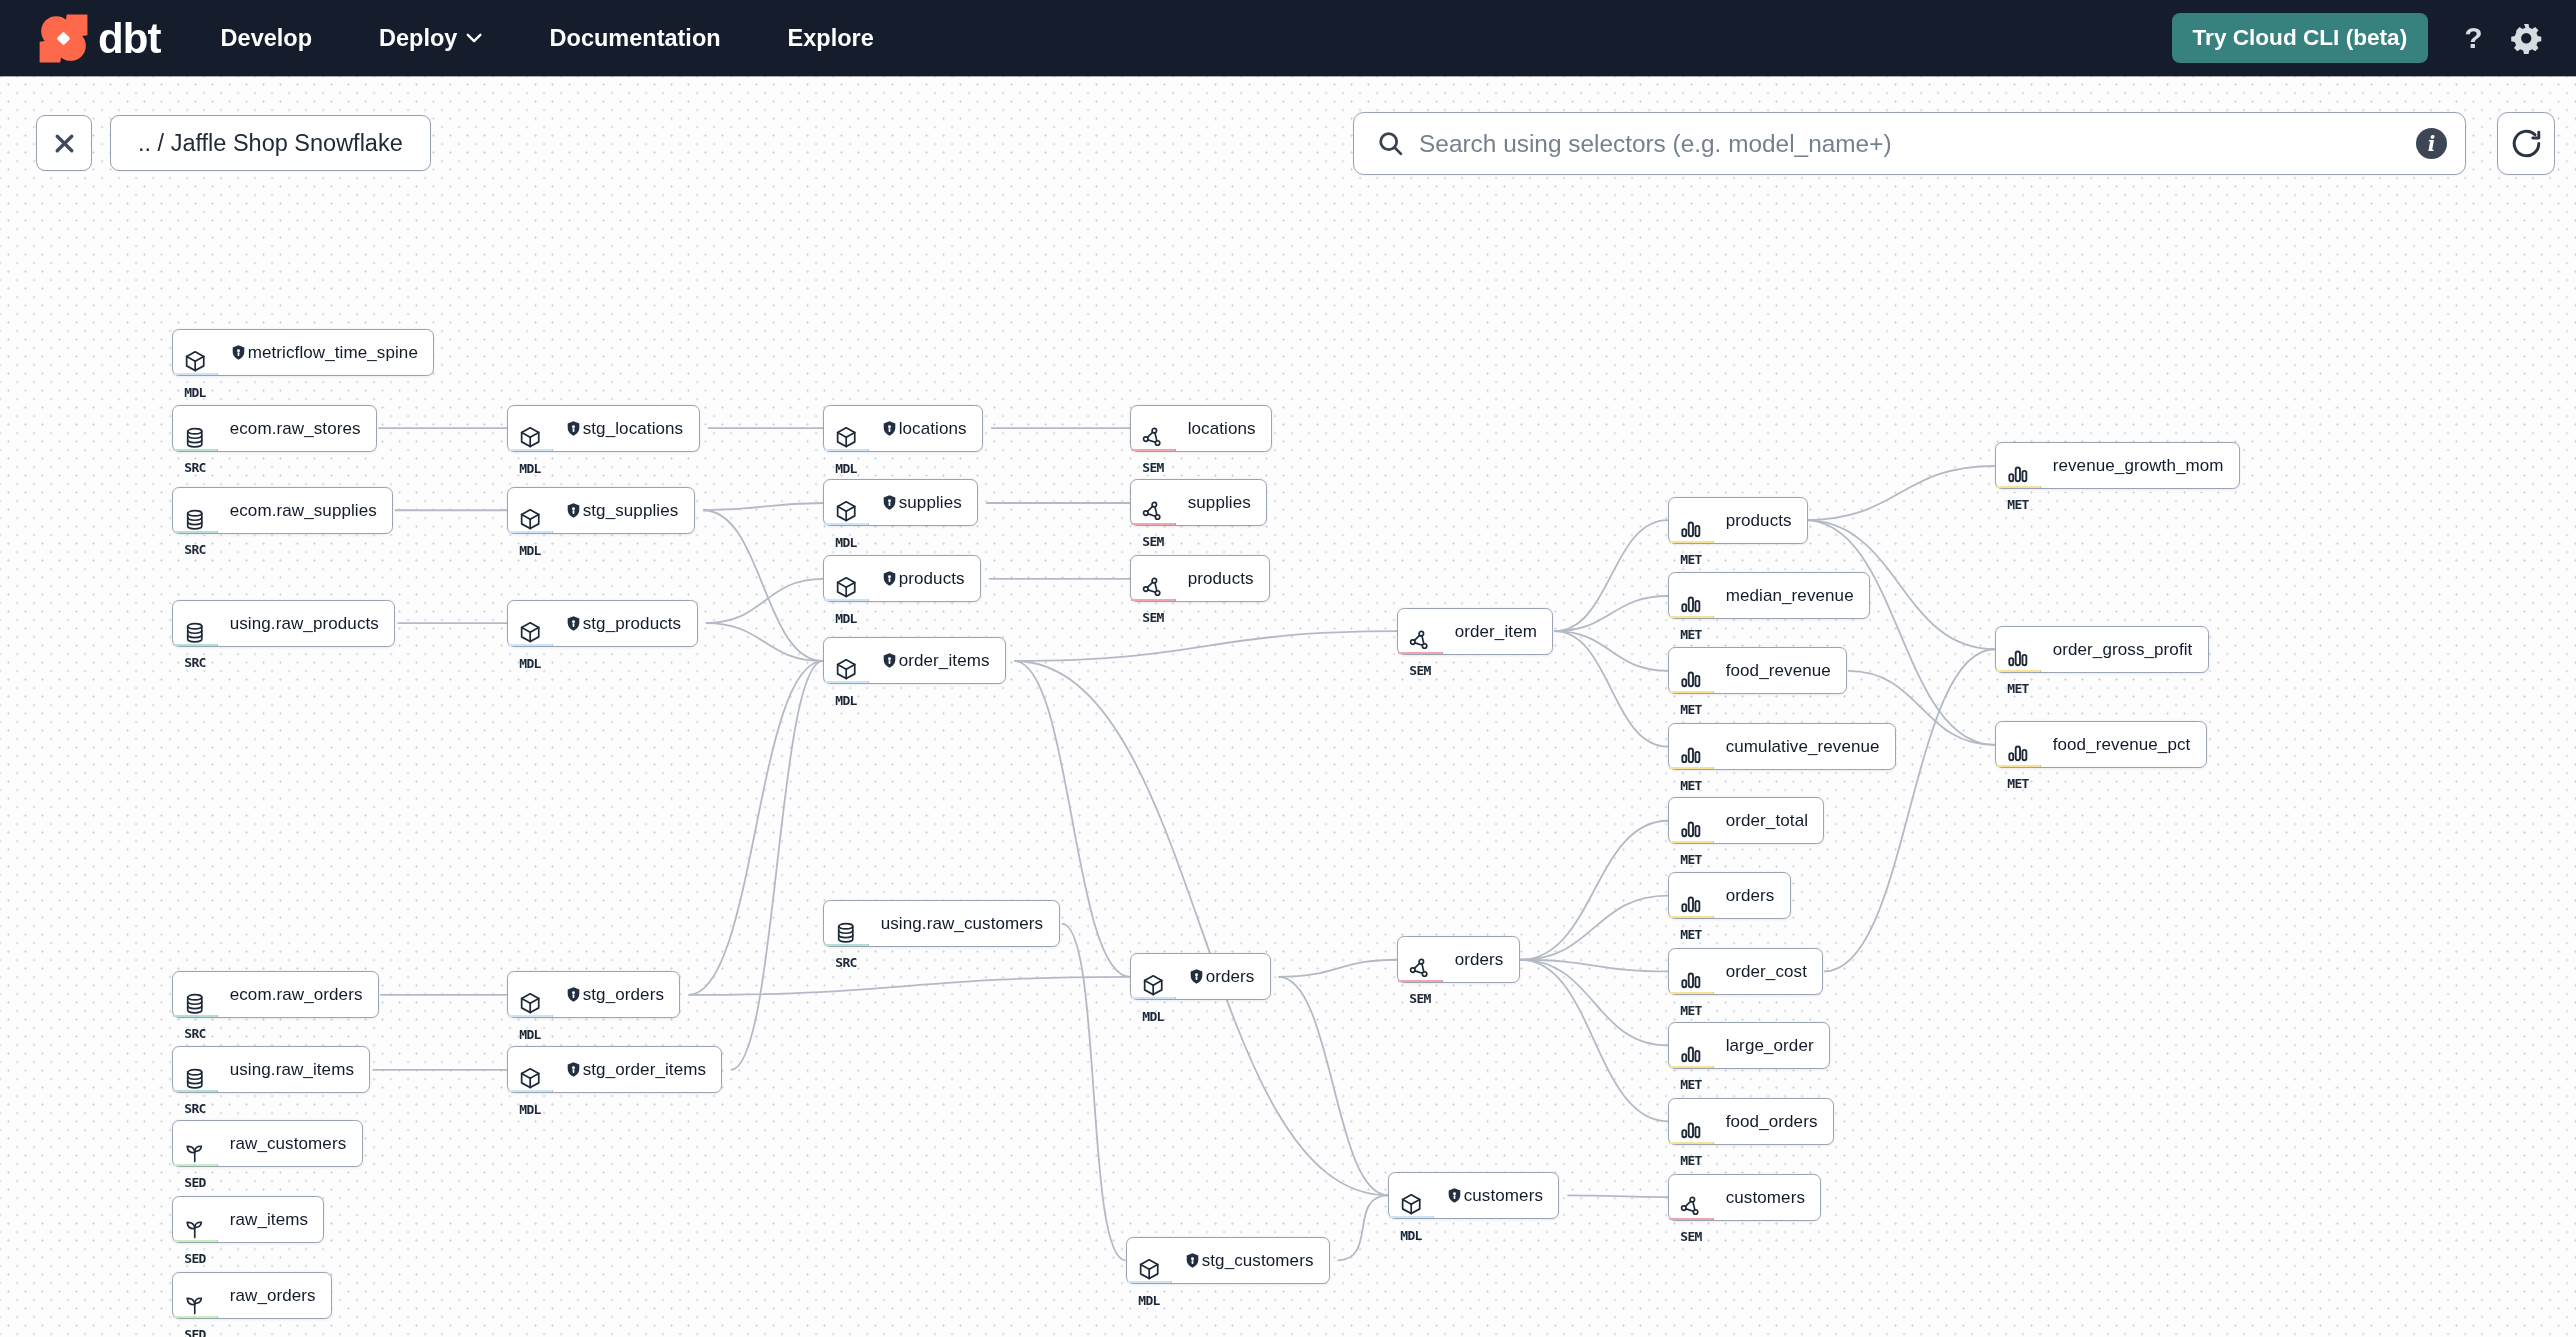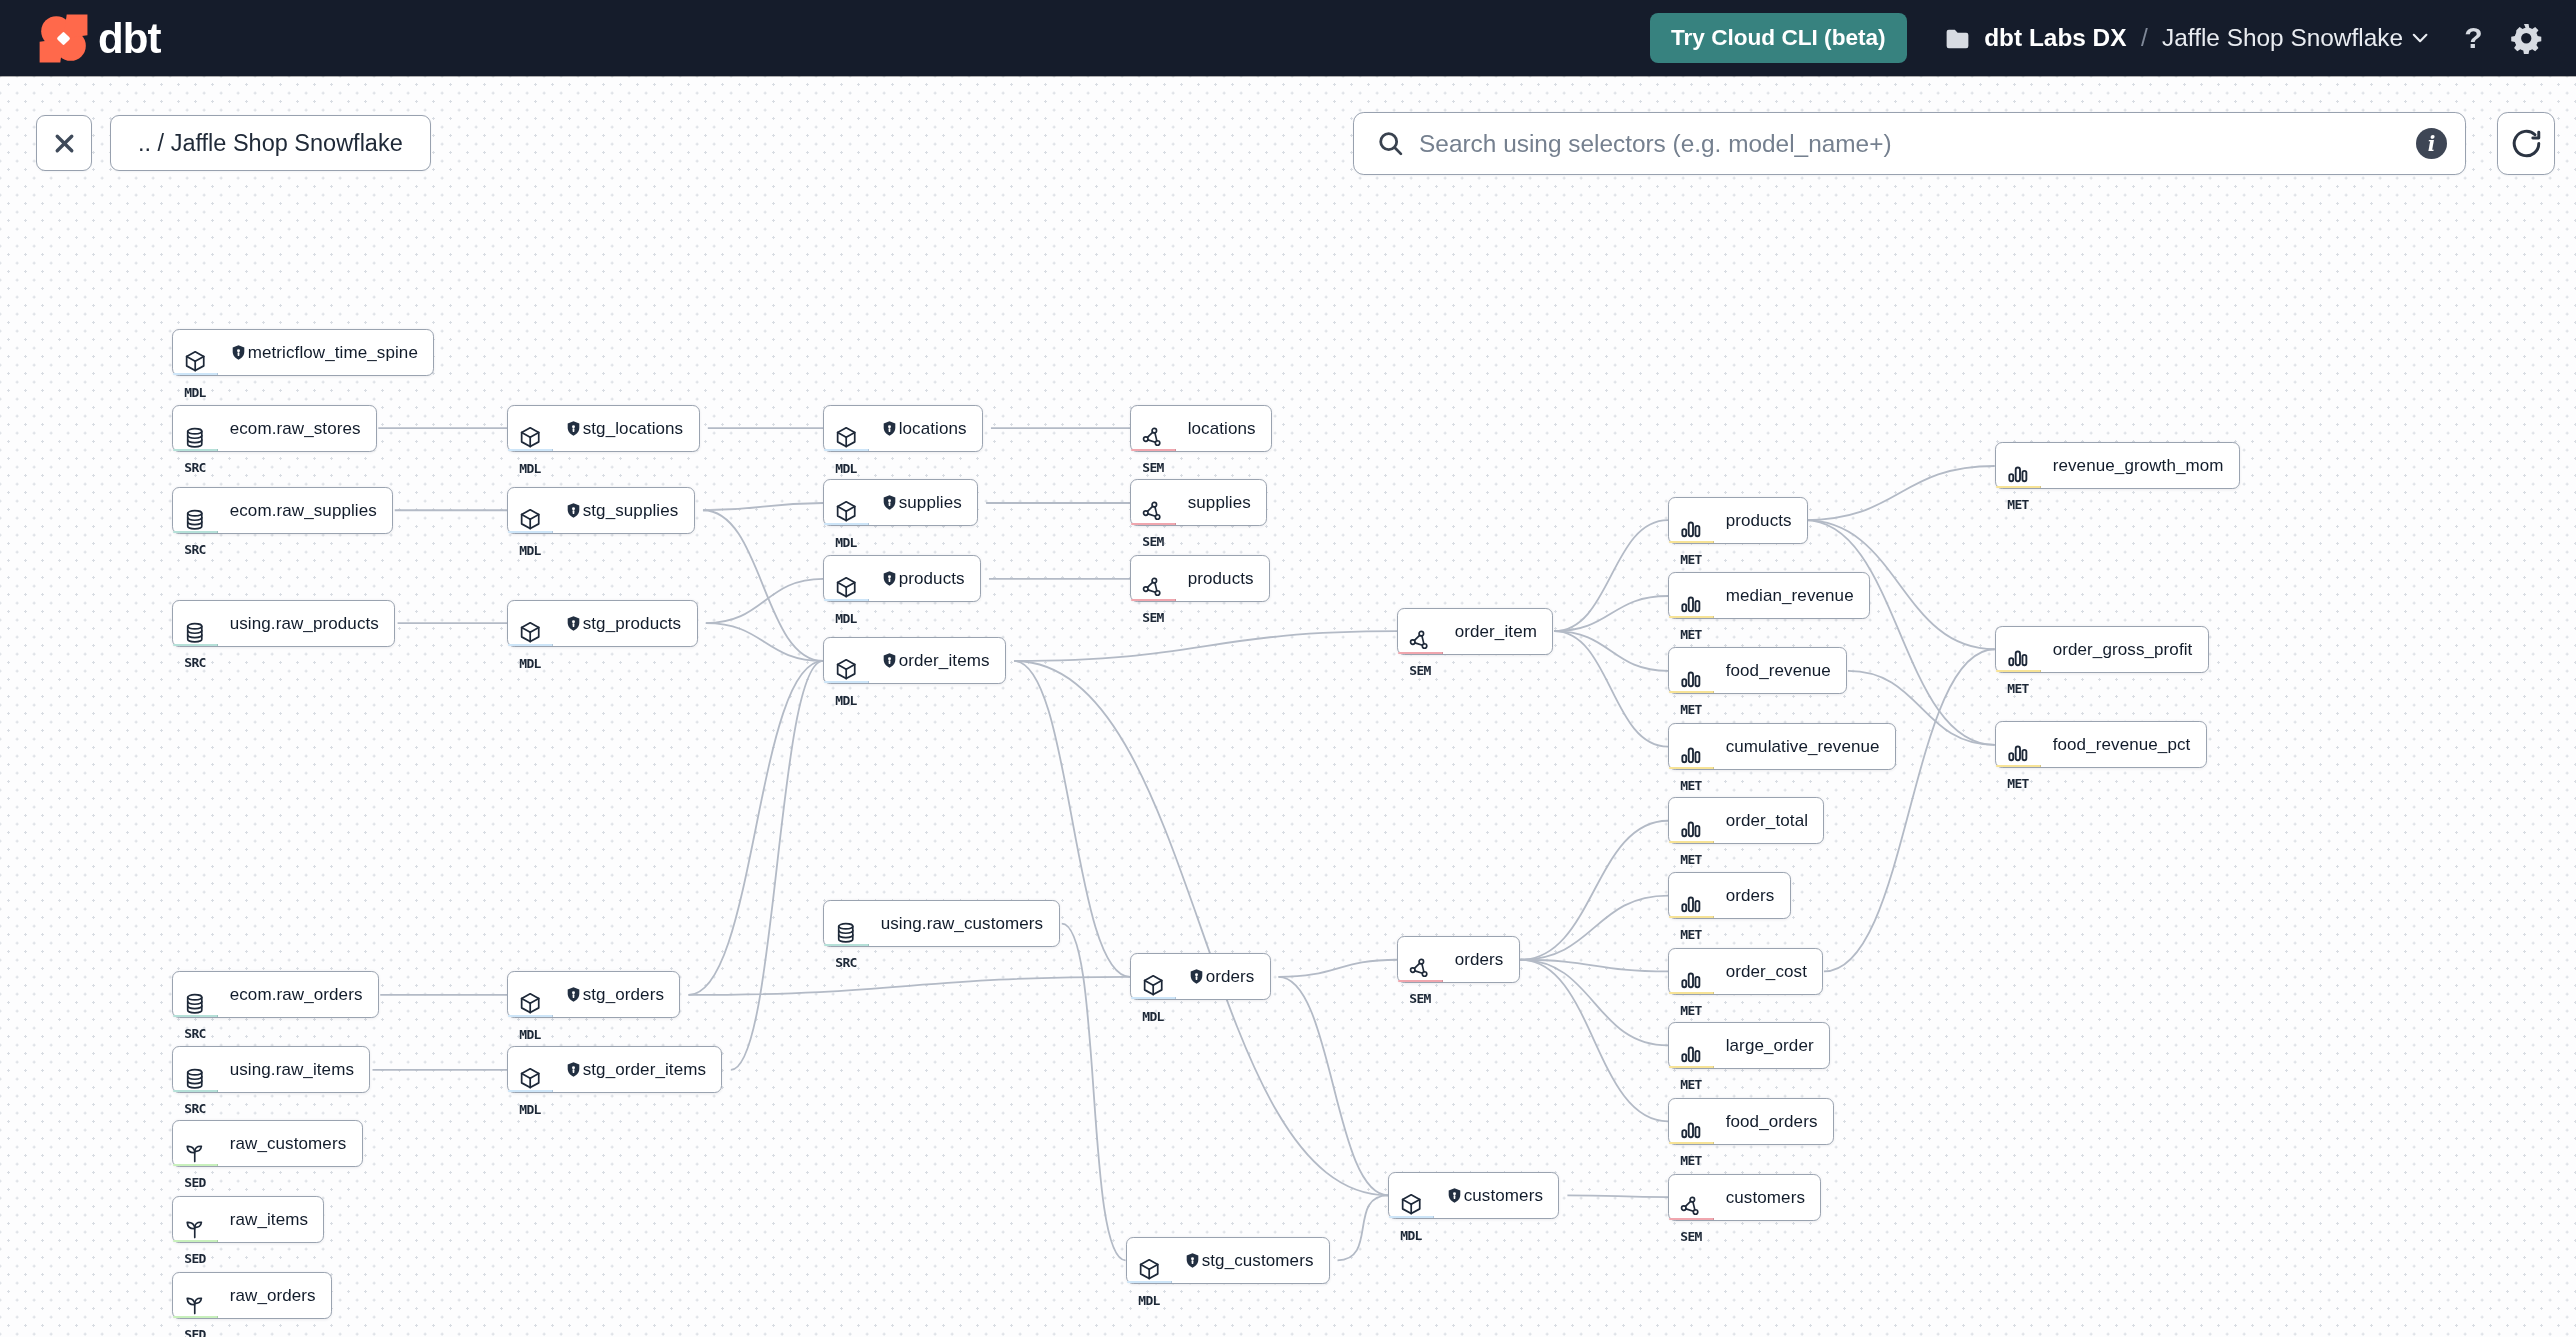--- a/index.html
+++ b/index.html
@@ -72,40 +72,42 @@
           <circle cx="41" cy="41" r="19"></circle>
           <path d="M36 2 L62 2 L62 28 L32 32 Z"></path>
           <path d="M2 36 L32 32 L28 62 L2 62 Z"></path>
         </g>
         <rect x="25.8" y="25.8" width="12.4" height="12.4" rx="2" fill="#fff" transform="rotate(45 32 32)"></rect>
       </svg>
     </span>
     <span class="brand-word">dbt</span>
   </div>
 
+  <div class="nav-menu">
+    <span class="nav-item">
+        <span>Develop</span>
+      </span>
+    <span class="nav-item">
+        <span>Deploy</span>
+      <span style="display:flex;">
+        <svg width="16.2" height="10" viewBox="0 0 18 11">
+            <polyline points="2,2 9,9 16,2" fill="none" stroke="#fff" stroke-width="2.6" stroke-linecap="round" stroke-linejoin="round"></polyline>
+          </svg>
+      </span>
+    </span>
+    <span class="nav-item">
+        <span>Documentation</span>
+      </span>
+    <span class="nav-item">
+        <span>Explore</span>
+      </span>
+  </div>
 
   <div class="nav-right">
     <button class="cta-btn">Try Cloud CLI (beta)</button>
-    <div class="proj-crumb">
-      <span style="display:flex;">
-        <svg width="29" height="29" viewBox="0 0 24 24">
-            <path fill="#d7dbe2" d="M3 6.5A1.8 1.8 0 0 1 4.8 4.7h5l2.3 2.6h7.1A1.8 1.8 0 0 1 21 9.1v9.1a1.8 1.8 0 0 1-1.8 1.8H4.8A1.8 1.8 0 0 1 3 18.2Z"></path>
-          </svg>
-      </span>
-      <span class="proj-account">dbt Labs DX</span>
-      <span class="proj-sep">/</span>
-      <span class="proj-name">
-        <span>Jaffle Shop Snowflake</span>
-        <span style="display:flex;">
-          <svg width="16.2" height="10" viewBox="0 0 18 11">
-              <polyline points="2,2 9,9 16,2" fill="none" stroke="#e9ecf1" stroke-width="2.4" stroke-linecap="round" stroke-linejoin="round"></polyline>
-            </svg>
-        </span>
-      </span>
-    </div>
     <div class="nav-icons">
       <span class="help-glyph">?</span>
       <span style="display:flex;">
         <svg width="32.5" height="32.5" viewBox="0 0 24 24">
             <path fill="#d7dbe2" fill-rule="evenodd" d="M10.3 1.5h3.4l.5 2.7c.8.2 1.5.6 2.2.9l2.2-1.5 2.4 2.4-1.5 2.2c.4.7.7 1.4.9 2.2l2.7.5v3.4l-2.7.5c-.2.8-.5 1.5-.9 2.2l1.5 2.2-2.4 2.4-2.2-1.5c-.7.4-1.4.7-2.2.9l-.5 2.7h-3.4l-.5-2.7c-.8-.2-1.5-.5-2.2-.9l-2.2 1.5-2.4-2.4 1.5-2.2c-.4-.7-.7-1.4-.9-2.2l-2.7-.5v-3.4l2.7-.5c.2-.8.5-1.5.9-2.2L4.7 6l2.4-2.4 2.2 1.5c.7-.4 1.4-.7 2.2-.9zM12 8.2a3.8 3.8 0 1 0 0 7.6 3.8 3.8 0 0 0 0-7.6z"></path>
           </svg>
       </span>
     </div>
   </div>
 </div>

